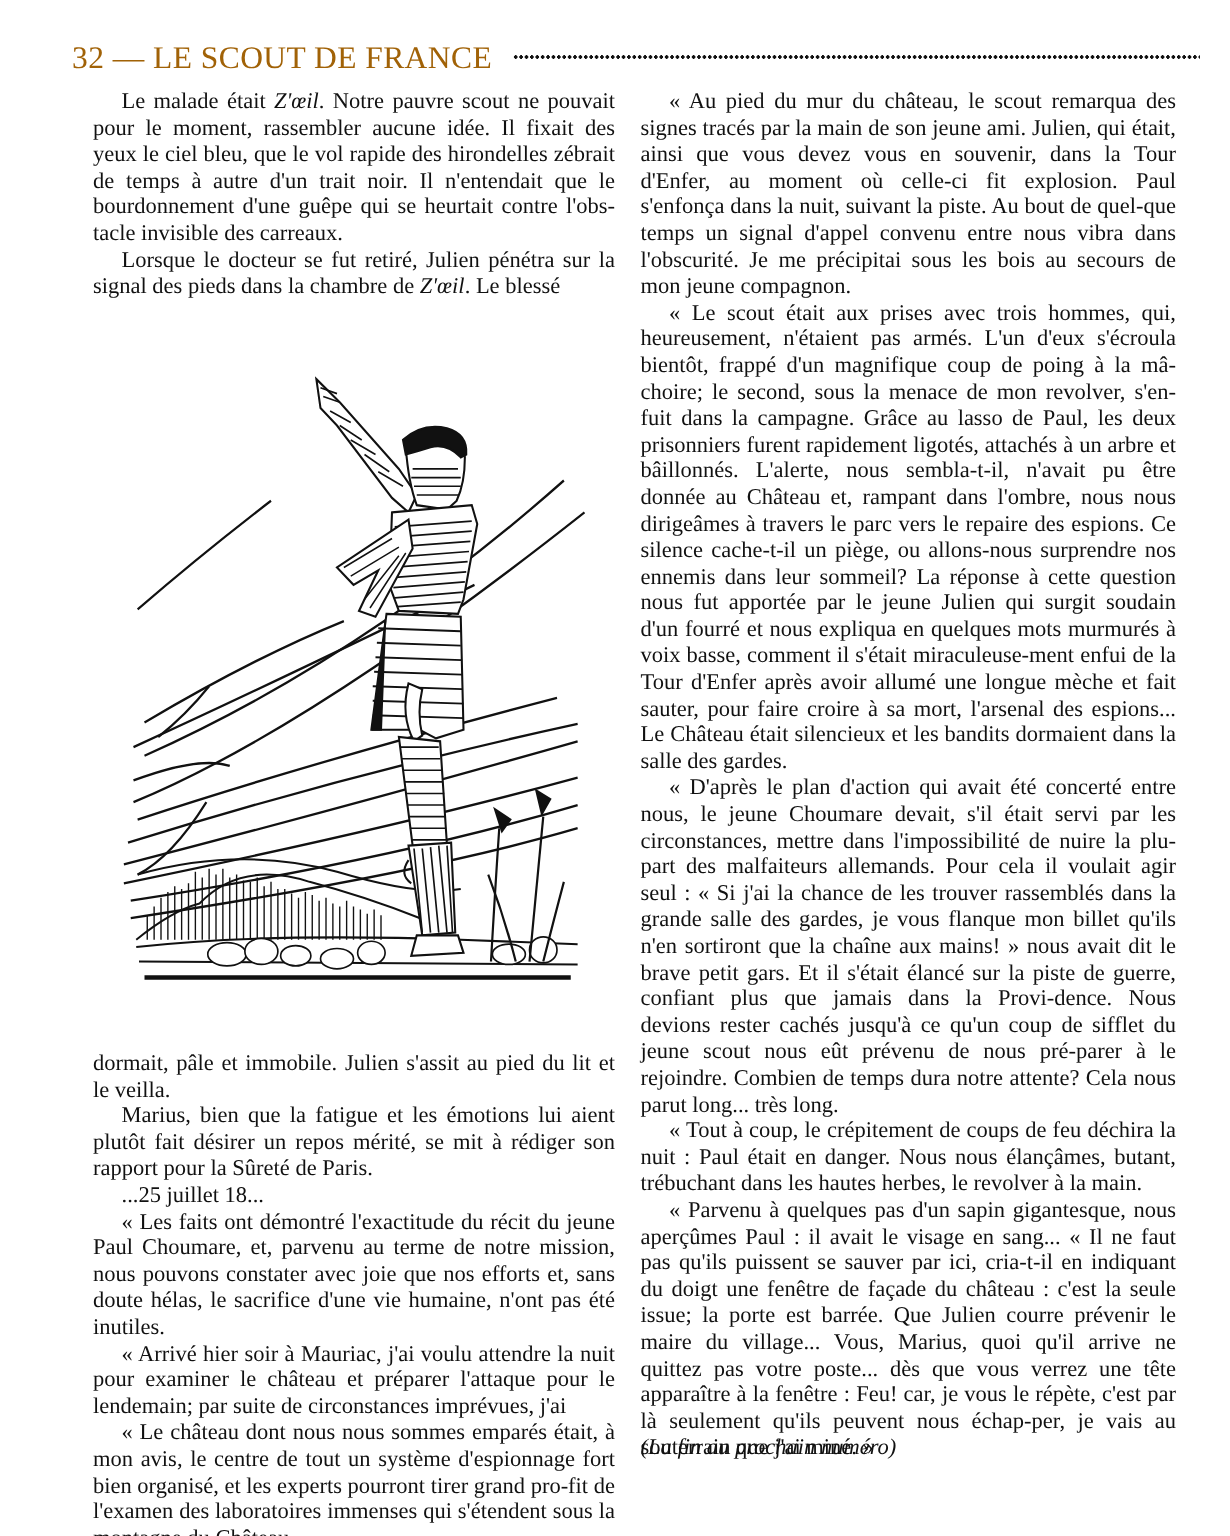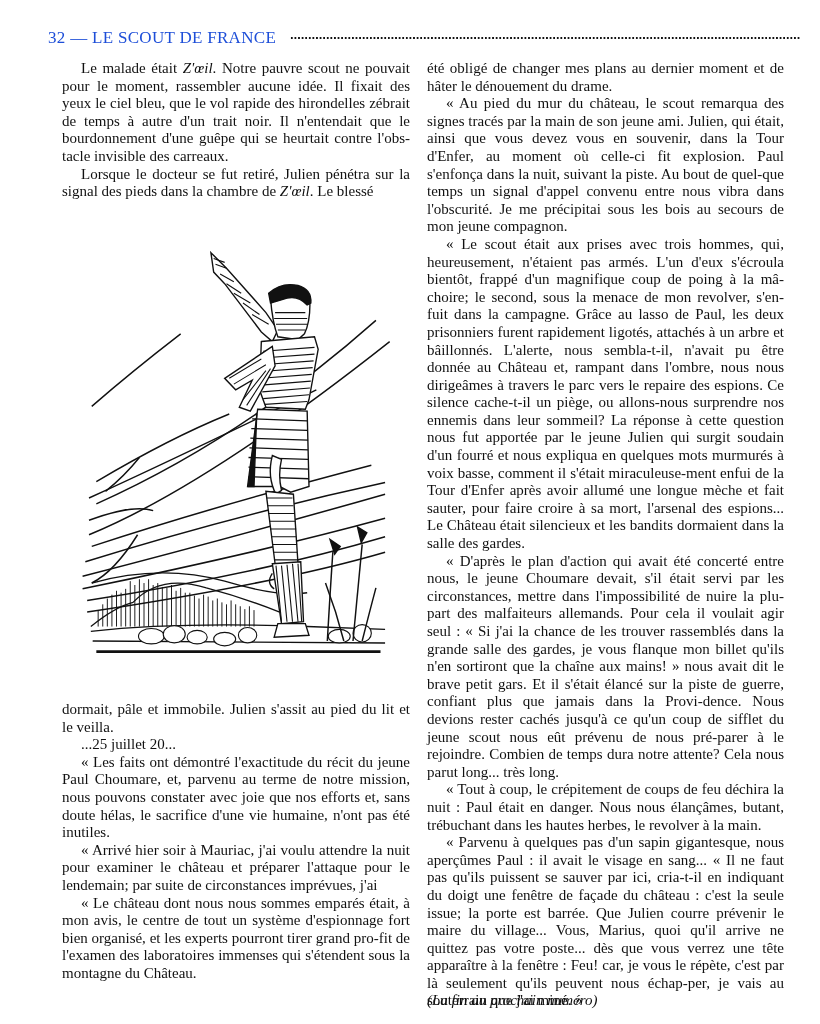--- a/index.html
+++ b/index.html
@@ -1,20 +1,20 @@
 <!DOCTYPE html>
 <html><head>
 <meta charset="utf-8">
 <style>
   html, body { margin: 0; padding: 0; background: #ffffff; }
   body { width: 820px; height: 1024px; position: relative; overflow: hidden;
          font-family: "Liberation Serif", "DejaVu Serif", serif; color: #111; }
   .header { position: absolute; left: 48px; top: 25px; width: 752px; height: 26px;
             display: flex; align-items: center; }
-  .header .title { font-size: 17px; letter-spacing: 0.3px; white-space: nowrap; color:#1d4ed8; }
+  .header .title { font-size: 21px; letter-spacing: 0.3px; white-space: nowrap; color:#a16207; }
   .header .rule { flex: 1; margin-left: 14px; height: 4px;
                   background-image: radial-gradient(circle, #111 1.1px, transparent 1.3px);
                   background-size: 3.6px 4px; background-repeat: repeat-x; }
   .col { position: absolute; font-size: 15px; line-height: 17.6px; text-align: justify; hyphens: manual; }
   .col p { margin: 0; text-indent: 19px; }
   .col p.noindent { text-indent: 0; }
   .col-left-top { left: 62px; top: 60px; width: 348px; }
   .col-left-bottom { left: 62px; top: 701px; width: 348px; }
   .col-right { left: 427px; top: 60px; width: 357px; }
   .signoff { display: block; text-align: left; margin-top: -17.6px; padding-right: 14px; font-style: italic; }
@@ -105,27 +105,27 @@
     <path d="M216 332 L222 390 M222 332 L228 390 M228 331 L234 390 M234 330 L240 390 M240 330 L244 390" stroke-width="1.2"></path>
     <path d="M212 340 Q205 350 214 356"></path>
 
     <path d="M218 392 L248 392 L252 404 L214 406 Z" fill="#fff"></path>
   </g>
   <line x1="20" y1="421" x2="330" y2="421" stroke="#111" stroke-width="3"></line>
 </svg>
 
 <div class="col col-left-bottom">
     <p class="noindent"><span>dormait, pâle et immobile. Julien s'assit au pied du lit et le veilla.</span></p>
-    <p><span>...25 juillet 20...</span></p>
+    <p><span>Marius, bien que la fatigue et les émotions lui aient plutôt fait désirer un repos mérité, se mit à rédiger son rapport pour la Sûreté de Paris.</span></p>
+    <p><span>...25 juillet 18...</span></p>
     <p><span>« Les faits ont démontré l'exactitude du récit du jeune Paul Choumare, et, parvenu au terme de notre mission, nous pouvons constater avec joie que nos efforts et, sans doute hélas, le sacrifice d'une vie humaine, n'ont pas été inutiles.</span></p>
     <p><span>« Arrivé hier soir à Mauriac, j'ai voulu attendre la nuit pour examiner le château et préparer l'attaque pour le lendemain; par suite de circonstances imprévues, j'ai</span></p>
     <p><span>« Le château dont nous nous sommes emparés était, à mon avis, le centre de tout un système d'espionnage fort bien organisé, et les experts pourront tirer grand pro-fit de l'examen des laboratoires immenses qui s'étendent sous la montagne du Château.</span></p>
   </div>
 
 <div class="col col-right">
-    <p class="noindent"><span>été obligé de changer mes plans au dernier moment et de hâter le dénouement du drame.</span></p>
     <p><span>« Au pied du mur du château, le scout remarqua des signes tracés par la main de son jeune ami. Julien, qui était, ainsi que vous devez vous en souvenir, dans la Tour d'Enfer, au moment où celle-ci fit explosion. Paul s'enfonça dans la nuit, suivant la piste. Au bout de quel-que temps un signal d'appel convenu entre nous vibra dans l'obscurité. Je me précipitai sous les bois au secours de mon jeune compagnon.</span></p>
     <p><span>« Le scout était aux prises avec trois hommes, qui, heureusement, n'étaient pas armés. L'un d'eux s'écroula bientôt, frappé d'un magnifique coup de poing à la mâ-choire; le second, sous la menace de mon revolver, s'en-fuit dans la campagne. Grâce au lasso de Paul, les deux prisonniers furent rapidement ligotés, attachés à un arbre et bâillonnés. L'alerte, nous sembla-t-il, n'avait pu être donnée au Château et, rampant dans l'ombre, nous nous dirigeâmes à travers le parc vers le repaire des espions. Ce silence cache-t-il un piège, ou allons-nous surprendre nos ennemis dans leur sommeil? La réponse à cette question nous fut apportée par le jeune Julien qui surgit soudain d'un fourré et nous expliqua en quelques mots murmurés à voix basse, comment il s'était miraculeuse-ment enfui de la Tour d'Enfer après avoir allumé une longue mèche et fait sauter, pour faire croire à sa mort, l'arsenal des espions... Le Château était silencieux et les bandits dormaient dans la salle des gardes.</span></p>
     <p><span>« D'après le plan d'action qui avait été concerté entre nous, le jeune Choumare devait, s'il était servi par les circonstances, mettre dans l'impossibilité de nuire la plu-part des malfaiteurs allemands. Pour cela il voulait agir seul : « Si j'ai la chance de les trouver rassemblés dans la grande salle des gardes, je vous flanque mon billet qu'ils n'en sortiront que la chaîne aux mains! » nous avait dit le brave petit gars. Et il s'était élancé sur la piste de guerre, confiant plus que jamais dans la Provi-dence. Nous devions rester cachés jusqu'à ce qu'un coup de sifflet du jeune scout nous eût prévenu de nous pré-parer à le rejoindre. Combien de temps dura notre attente? Cela nous parut long... très long.</span></p>
     <p><span>« Tout à coup, le crépitement de coups de feu déchira la nuit : Paul était en danger. Nous nous élançâmes, butant, trébuchant dans les hautes herbes, le revolver à la main.</span></p>
     <p><span>« Parvenu à quelques pas d'un sapin gigantesque, nous aperçûmes Paul : il avait le visage en sang... « Il ne faut pas qu'ils puissent se sauver par ici, cria-t-il en indiquant du doigt une fenêtre de façade du château : c'est la seule issue; la porte est barrée. Que Julien courre prévenir le maire du village... Vous, Marius, quoi qu'il arrive ne quittez pas votre poste... dès que vous verrez une tête apparaître à la fenêtre : Feu! car, je vous le répète, c'est par là seulement qu'ils peuvent nous échap-per, je vais au souterrain que j'ai miné. »</span></p>
     <span class="signoff">(La fin au prochain numéro)</span>
   </div>
 
 </body></html>

